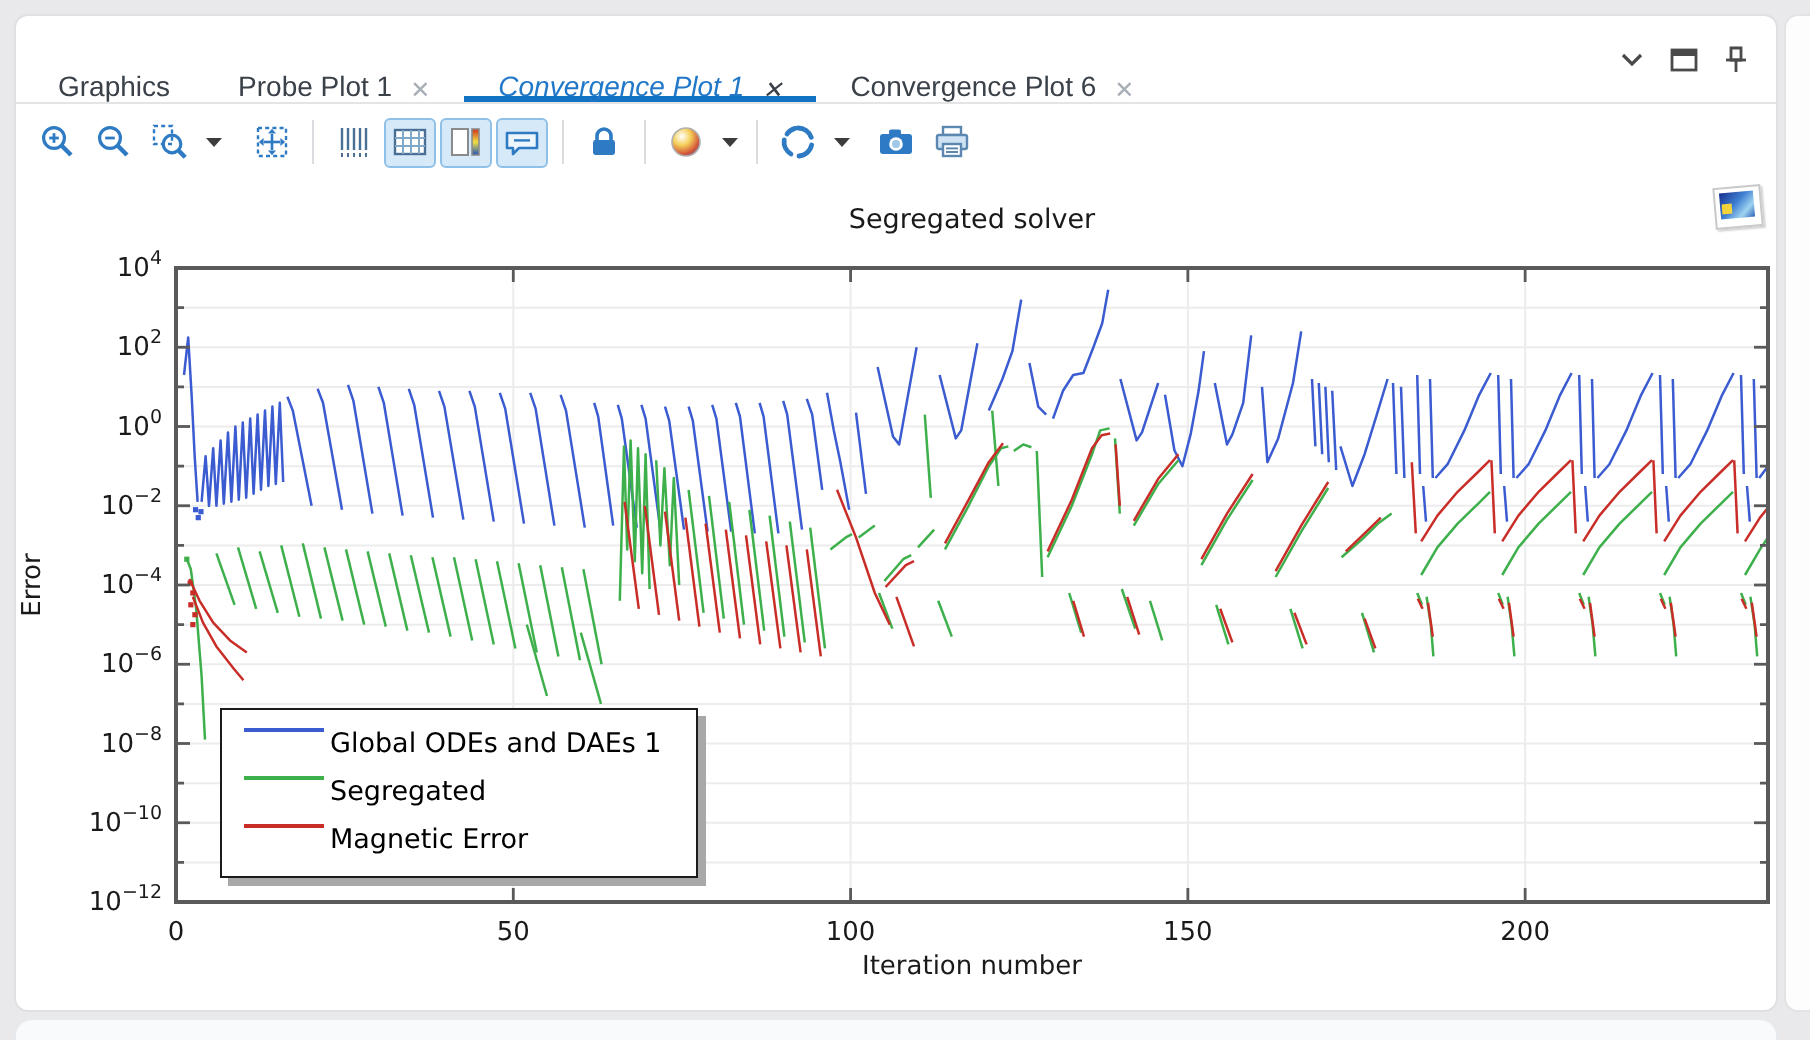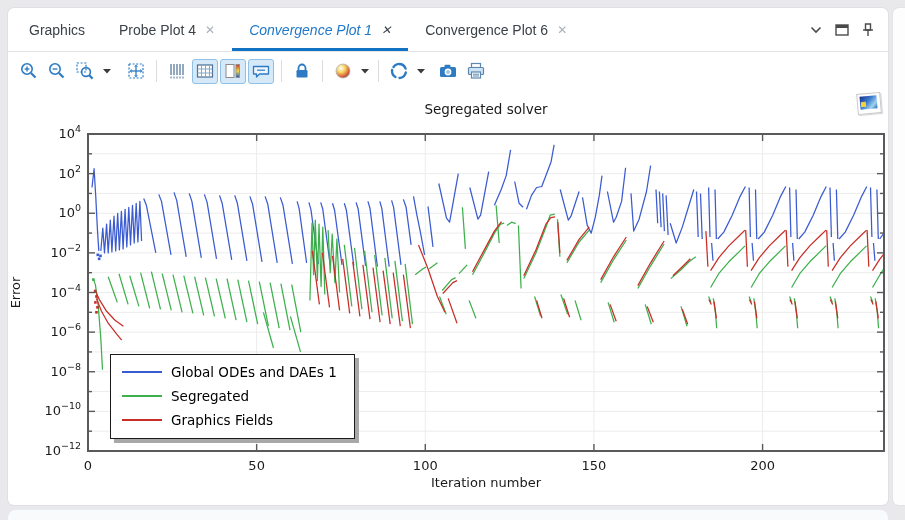--- a/index.html
+++ b/index.html
@@ -6,63 +6,63 @@
     background:#e9e9ec;font-family:"Liberation Sans",sans-serif;}
   .panel{position:absolute;left:8px;top:8px;width:880px;height:497px;background:#ffffff;
     border-radius:6px;box-shadow:0 0 0 1px #e0e0e4;}
   .side-sliver{position:absolute;left:893px;top:8px;width:12px;height:497px;background:#fdfdfe;
     border-radius:6px 0 0 6px;box-shadow:0 0 0 1px #e3e3e6;}
   .bottom-sliver{position:absolute;left:8px;top:510px;width:880px;height:10px;background:#f8fafc;
     border-radius:8px 8px 0 0;box-shadow:0 0 0 1px #e7eaef;}
 
   
   .tabbar{display:flex;align-items:stretch;height:43px;border-bottom:1px solid #e4e4e7;padding-left:4px;}
-  .tab{display:flex;align-items:center;gap:9px;padding:0 17px;font-size:14px;color:#3a4149;cursor:default;}
+  .tab{display:flex;align-items:flex-end;gap:9px;padding:0 17px;font-size:14px;color:#3a4149;cursor:default;}
   .tab.active{color:#2178c8;box-shadow:inset 0 -3px 0 #1272c3;font-style:italic;}
   .tab-close{font-size:12px;color:#a9afb7;line-height:1;}
   .tab.active .tab-close{color:#3b4048;}
   .win-icons{margin-left:auto;display:flex;align-items:center;gap:13px;padding-right:14px;}
   .win-icons > span{display:flex;align-items:center;}
 
   
   .toolbar{display:flex;align-items:center;height:38px;padding-left:8px;gap:2px;}
   .tbtn{width:26px;height:25px;display:flex;align-items:center;justify-content:center;
     border:1px solid transparent;border-radius:3px;background:transparent;padding:0;}
   .tbtn.active{background:#d6e9f9;border-color:#8fc0e8;}
   .tarrow{width:13px;height:25px;display:flex;align-items:center;justify-content:center;
     border:none;background:transparent;padding:0;}
   .tsep{width:1px;height:22px;background:#dcdce0;margin:0 5px;}
 
   
   .gfx{position:relative;height:415px;}
   #plot{position:absolute;left:0;top:0;width:880px;height:415px;}
   .legend{position:absolute;left:102px;top:264px;background:#ffffff;border:1.5px solid #1b1b1b;
     box-shadow:4px 4px 0 #a8a8a8;padding:9px 17px 10px 11px;display:flex;flex-direction:column;gap:8px;}
-  .legend-row{display:flex;align-items:center;gap:9px;}
+  .legend-row{display:flex;gap:3px;}
   .legend-line{width:40px;height:2px;background:#888;}
   .legend-label{font-family:"DejaVu Sans",sans-serif;font-size:13.5px;color:#000;white-space:nowrap;}
 
   .corner-icon{position:absolute;right:7px;top:3px;width:24px;height:21px;}
   .corner-icon .back{position:absolute;inset:0;background:#ffffff;border:1px solid #c9c9c9;
     transform:rotate(-5deg);box-shadow:1px 1px 1px rgba(0,0,0,.18);}
   .corner-icon .face{position:absolute;left:3px;top:3px;width:17px;height:13px;transform:rotate(-5deg);
     background:linear-gradient(135deg,#16308f 0%,#3f7fd2 45%,#9fd4f0 75%,#2c62b8 100%);}
   .corner-icon .dot{position:absolute;left:4px;top:9px;width:5px;height:5px;background:#f4d23a;transform:rotate(-5deg);}
 </style>
 </head>
 <body>
 
 <div class="panel">
 
   <div class="tabbar">
     <div class="tab">
       <span class="tab-label">Graphics</span>
     </div>
     <div class="tab">
-      <span class="tab-label">Probe Plot 4</span>
+      <span class="tab-label">Probe Plot 1</span>
       <span class="tab-close">✕</span>
     </div>
     <div class="tab active">
       <span class="tab-label">Convergence Plot 1</span>
       <span class="tab-close">✕</span>
     </div>
     <div class="tab">
       <span class="tab-label">Convergence Plot 6</span>
       <span class="tab-close">✕</span>
     </div>
@@ -517,20 +517,20 @@
       <div class="legend-row">
         <span class="legend-line" style="background: rgb(59, 91, 209);"></span>
         <span class="legend-label">Global ODEs and DAEs 1</span>
       </div>
       <div class="legend-row">
         <span class="legend-line" style="background: rgb(61, 176, 76);"></span>
         <span class="legend-label">Segregated</span>
       </div>
       <div class="legend-row">
         <span class="legend-line" style="background: rgb(201, 45, 40);"></span>
-        <span class="legend-label">Graphics Fields</span>
+        <span class="legend-label">Magnetic Error</span>
       </div>
     </div>
   </div>
 </div>
 
 <div class="side-sliver"></div>
 <div class="bottom-sliver"></div>
 
 </body></html>

